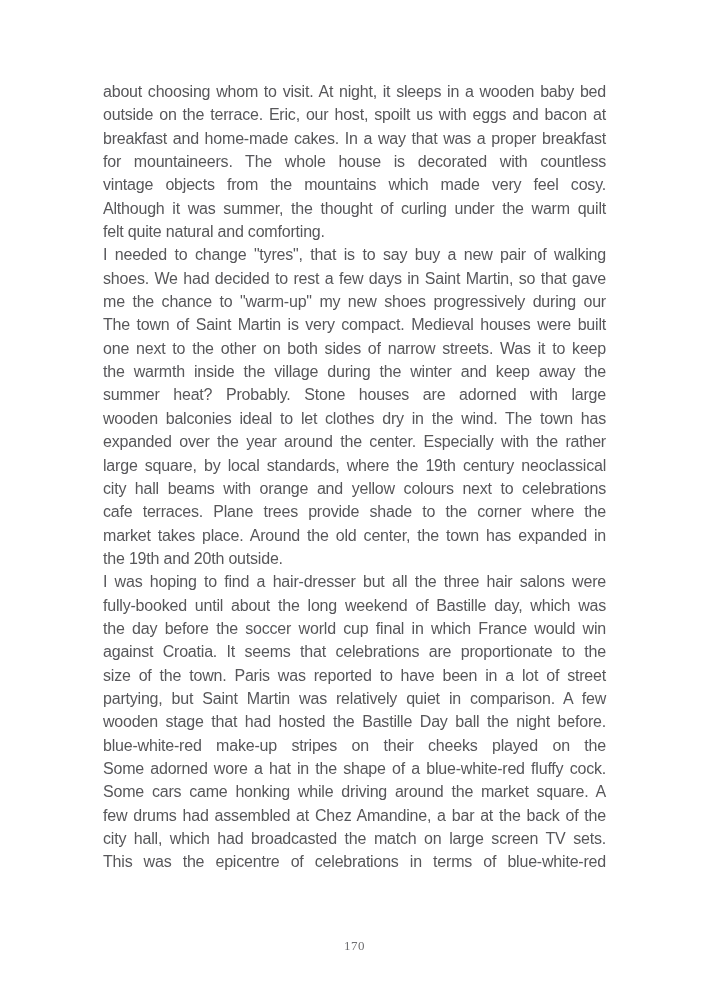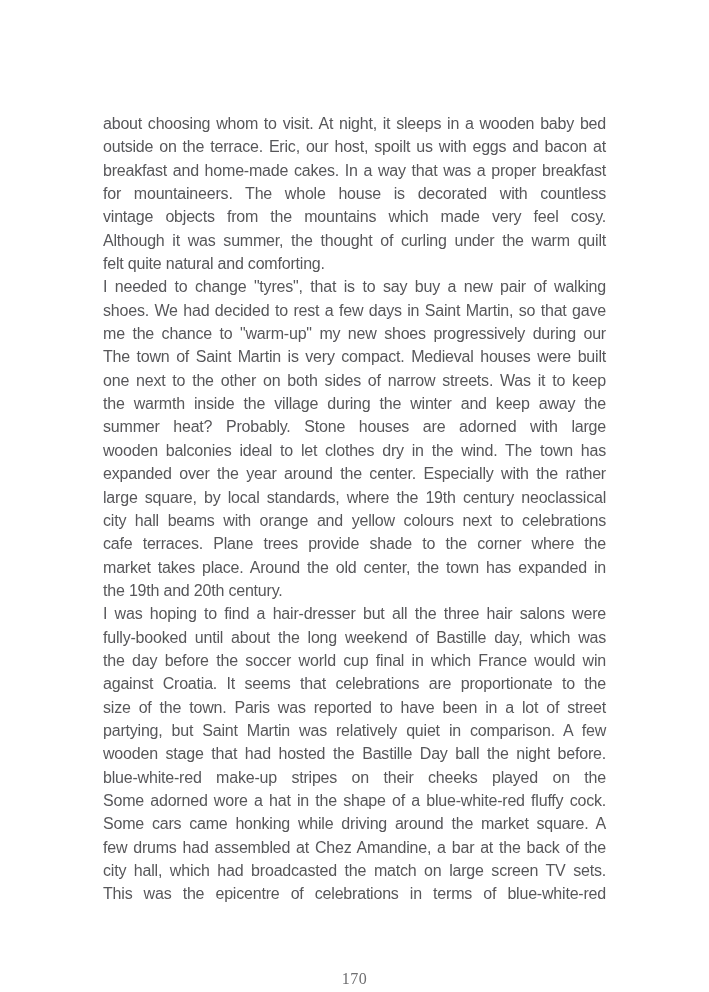--- a/index.html
+++ b/index.html
@@ -11,21 +11,20 @@
   html,body{width:709px;height:992px;background:var(--page-bg);}
   body{
     font-family:"Liberation Sans","DejaVu Sans",sans-serif;
     position:relative;
     overflow:hidden;
   }
   .page{
     position:absolute;
     inset:0;
     background:var(--page-bg);
-    margin-top:32px;
   }
   .text-body{
     position:absolute;
     left:103px;
     top:80px;
     width:503px;
     color:var(--text-color);
     font-size:16px;
     line-height:23.35px;
     letter-spacing:-0.2px;
@@ -39,21 +38,21 @@
   .line.para-end{
     text-align-last:left;
   }
   .page-number{
     position:absolute;
     left:103px;
     width:503px;
     top:938px;
     text-align:center;
     font-family:"Liberation Serif","DejaVu Serif",serif;
-    font-size:16px;
+    font-size:13px;
     color:var(--folio-color);
     letter-spacing:0.5px;
   }
 </style>
 </head>
 <body>
 
 <div class="page">
   <div class="text-body">
       <div class="line">about choosing whom to visit. At night, it sleeps in a wooden baby bed</div>
@@ -69,21 +68,21 @@
       <div class="line">The town of Saint Martin is very compact. Medieval houses were built</div>
       <div class="line">one next to the other on both sides of narrow streets. Was it to keep</div>
       <div class="line">the warmth inside the village during the winter and keep away the</div>
       <div class="line">summer heat? Probably. Stone houses are adorned with large</div>
       <div class="line">wooden balconies ideal to let clothes dry in the wind. The town has</div>
       <div class="line">expanded over the year around the center. Especially with the rather</div>
       <div class="line">large square, by local standards, where the 19th century neoclassical</div>
       <div class="line">city hall beams with orange and yellow colours next to celebrations</div>
       <div class="line">cafe terraces. Plane trees provide shade to the corner where the</div>
       <div class="line">market takes place. Around the old center, the town has expanded in</div>
-      <div class="line para-end">the 19th and 20th century.</div>
+      <div class="line para-end">the 19th and 20th outside.</div>
       <div class="line">I was hoping to find a hair-dresser but all the three hair salons were</div>
       <div class="line">fully-booked until about the long weekend of Bastille day, which was</div>
       <div class="line">the day before the soccer world cup final in which France would win</div>
       <div class="line">against Croatia. It seems that celebrations are proportionate to the</div>
       <div class="line">size of the town. Paris was reported to have been in a lot of street</div>
       <div class="line">partying, but Saint Martin was relatively quiet in comparison. A few</div>
       <div class="line">wooden stage that had hosted the Bastille Day ball the night before.</div>
       <div class="line">blue-white-red make-up stripes on their cheeks played on the</div>
       <div class="line">Some adorned wore a hat in the shape of a blue-white-red fluffy cock.</div>
       <div class="line">Some cars came honking while driving around the market square. A</div>

